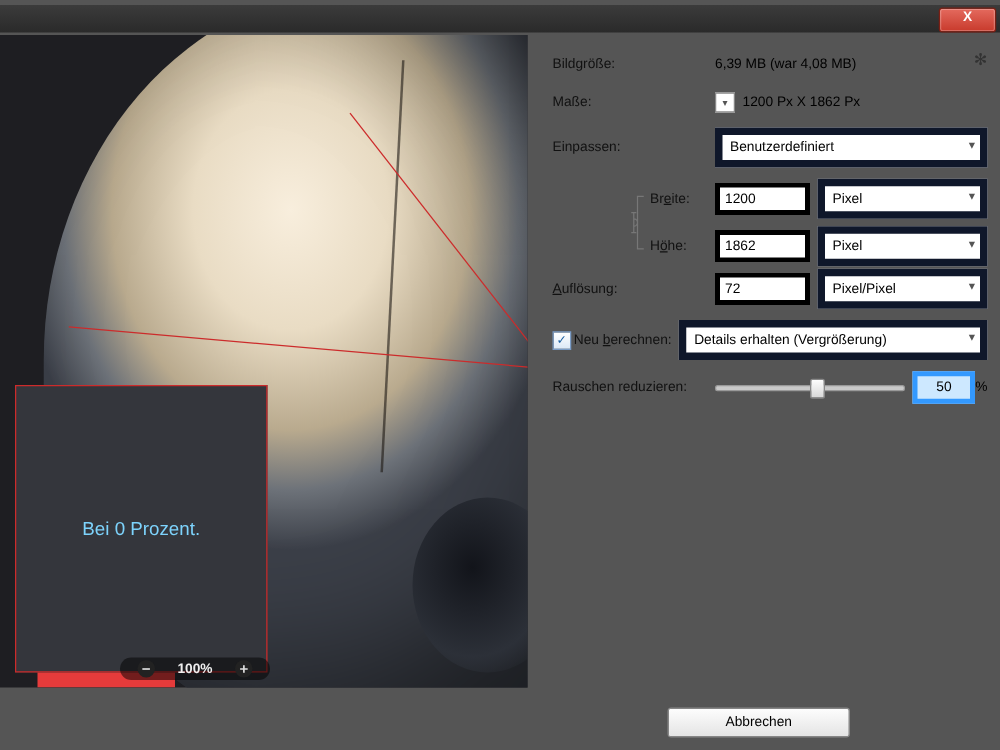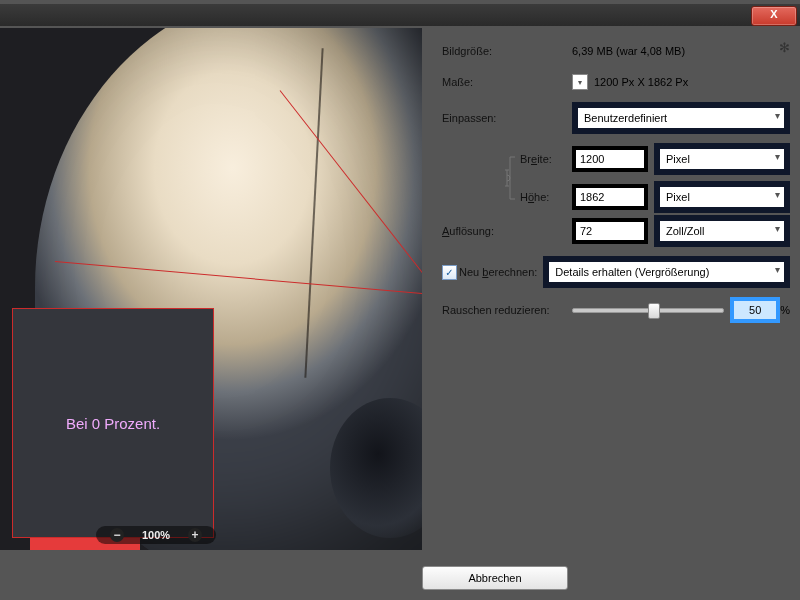--- a/index.html
+++ b/index.html
@@ -4,40 +4,40 @@
 <style>
   html,body{margin:0;padding:0;width:800px;height:600px;background:#333;font-family:"Segoe UI",Tahoma,sans-serif;font-size:11px;color:#000;overflow:hidden}
   .outer{position:absolute;left:0;top:0;width:800px;height:600px;background:#555}
   .titlebar{position:absolute;left:0;top:4px;right:0;height:22px;background:linear-gradient(#3b3b3b,#2a2a2a)}
   .closebtn{position:absolute;right:3px;top:2px;width:44px;height:18px;background:linear-gradient(#e46a5e,#c83a2c);border:1px solid #7a1f14;border-radius:3px;text-align:center;color:#fff;font-weight:bold;line-height:15px;box-shadow:inset 0 0 0 1px rgba(255,255,255,.25)}
   .preview{position:absolute;left:0;top:28px;width:422px;height:522px;background:#1e1e22;overflow:hidden}
   .skull{position:absolute;left:35px;top:-40px;width:520px;height:600px;border-radius:50% 50% 45% 45%;background:radial-gradient(ellipse 260px 320px at 38% 30%, #f8eedd 0%, #e9dcc4 30%, #b9aa8e 55%, #6d7279 70%, #3c4049 85%);box-shadow:inset -80px -40px 120px rgba(0,0,0,.6)}
   .eye{position:absolute;left:330px;top:370px;width:120px;height:140px;background:radial-gradient(ellipse at 40% 40%, #12141a 0%, #2c3038 60%, transparent 80%);border-radius:50%}
   .crack{position:absolute;left:313px;top:20px;width:2px;height:330px;background:rgba(30,25,20,.6);transform:rotate(3deg)}
   .red{position:absolute;left:30px;bottom:0;width:110px;height:55px;background:#e53b3b;border-radius:50% 50% 0 0}
-  .inset{position:absolute;left:12px;top:280px;width:200px;height:228px;border:1px solid #cc2b2b;background:#34363c;color:#f0abfc;display:flex;align-items:center;justify-content:center;font-size:15px}
+  .inset{position:absolute;left:12px;top:280px;width:200px;height:228px;border:1px solid #cc2b2b;background:#34363c;color:#7dd3fc;display:flex;align-items:center;justify-content:center;font-size:15px}
   .zoombar{position:absolute;left:96px;bottom:6px;width:120px;height:18px;background:rgba(0,0,0,.5);border-radius:10px;color:#eee;display:flex;align-items:center;justify-content:center;gap:18px;font-size:11px;font-weight:bold}
   .zoombtn{width:14px;height:14px;border-radius:50%;background:#222;color:#ddd;display:flex;align-items:center;justify-content:center;font-size:12px}
   .line{position:absolute;background:#cc2b2b;height:1px;transform-origin:left center}
 
   .panel{position:absolute;left:422px;top:28px;right:0;bottom:36px;padding:12px 10px 10px 20px}
   .row{display:flex;align-items:center;margin-bottom:9px;min-height:22px}
   .lbl{width:122px;padding-right:8px;color:#111}
   .val{flex:1;display:flex;align-items:center;gap:6px}
   input[type=text]{width:60px;height:18px;border:4px solid #000000;background:#fff;padding:0 4px;font-size:11px}
   input.hl{background:#cde8ff;border-color:#3399ff;width:34px;text-align:center}
   select,.dd{height:20px;border:6px solid #0f172a;background:#fff;font-size:11px;padding:0 18px 0 6px;position:relative;display:inline-flex;align-items:center;flex:1}
   .dd::after{content:"▾";position:absolute;right:4px;top:2px;color:#555;font-size:10px}
   .gear{position:absolute;right:10px;top:12px;font-size:13px;color:#333}
   .link{width:18px;height:52px;display:flex;align-items:center;justify-content:center}
   .link svg{display:block}
   .slider{flex:1;height:3px;background:#c9c9c9;border:1px solid #999;border-radius:2px;position:relative;margin-right:6px}
   .slider .thumb{position:absolute;top:-6px;width:10px;height:14px;background:linear-gradient(#fdfdfd,#d8d8d8);border:1px solid #888;border-radius:2px}
   .dimicon{width:14px;height:14px;border:1px solid #888;display:flex;align-items:center;justify-content:center;font-size:8px;color:#555;background:#fff}
-  .bottom{position:absolute;left:422px;right:8px;bottom:8px;height:26px;display:flex;gap:20px;justify-content:flex-start}
+  .bottom{position:absolute;left:422px;right:8px;bottom:8px;height:26px;display:flex;gap:20px;justify-content:center}
   .btn{width:144px;height:22px;border:1px solid #8a8a8a;border-radius:3px;background:linear-gradient(#fdfdfd,#e4e4e4);display:flex;align-items:center;justify-content:center;font-size:11px}
   .btn.primary{border-color:#3b87d1;background:linear-gradient(#e9f4ff,#bfe0fb);box-shadow:inset 0 0 0 1px #a9d4f5}
   .chk{width:13px;height:13px;border:1px solid #7a9cc6;background:linear-gradient(#fff,#dce9f7);display:inline-flex;align-items:center;justify-content:center;color:#1a5fa0;font-size:10px;margin-right:2px}
   .u{text-decoration:underline}
 </style>
 </head>
 <body>
 
 <div class="outer">
   <div class="titlebar">
@@ -99,21 +99,21 @@
           <div class="lbl" style="width:44px"><span>H</span><span class="u">ö</span><span>he:</span></div>
           <input type="text" value="1862" style="">
           <div class="dd" style="flex:1;margin-left:6px">Pixel</div>
         </div>
       </div>
     </div>
 
     <div class="row">
       <div class="lbl"><span class="u">A</span><span>uflösung:</span></div>
       <input type="text" value="72" style="">
-      <div class="dd" style="flex:1;margin-left:6px">Zoll/Zoll</div>
+      <div class="dd" style="flex:1;margin-left:6px">Pixel/Pixel</div>
     </div>
 
     <div class="row">
       <div class="lbl" style="width:auto;text-align:left;display:flex;align-items:center;white-space:nowrap;padding-right:6px">
         <span class="chk">✓</span>
         <span><span>Neu </span><span class="u">b</span><span>erechnen:</span></span>
       </div>
       <div class="dd" style="flex:1">Details erhalten (Vergrößerung)</div>
     </div>
 

